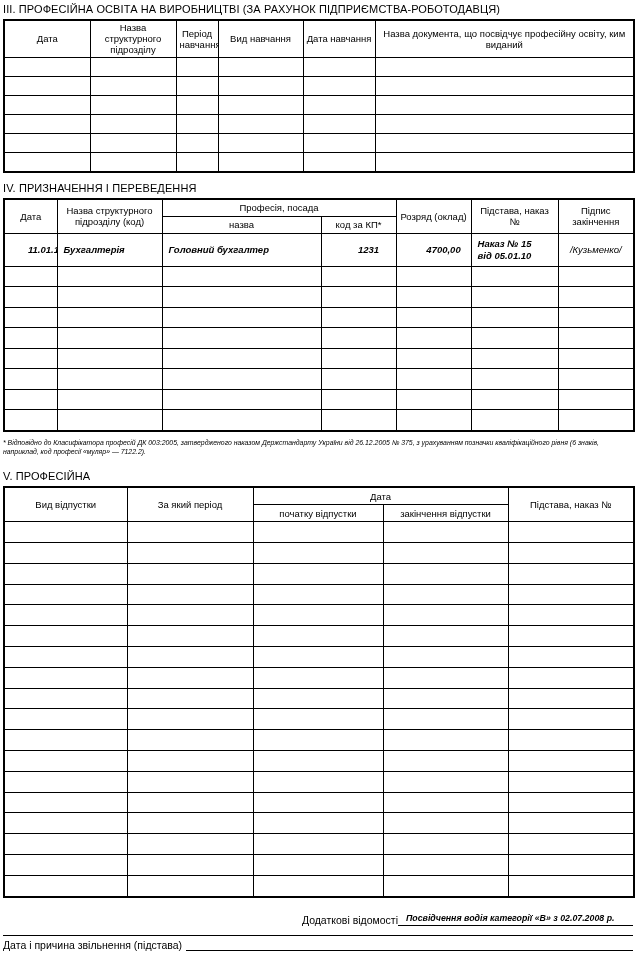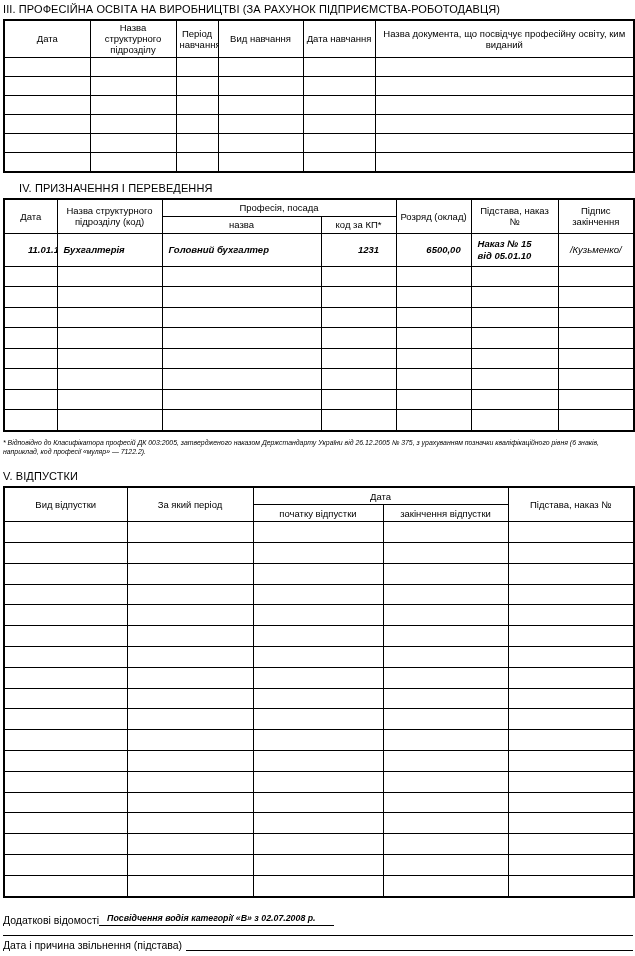--- a/index.html
+++ b/index.html
@@ -1,41 +1,41 @@
 <!DOCTYPE html>
 <html><head>
 <meta charset="utf-8">
 <style>
   html,body{margin:0;padding:0;background:#fff;color:#000;}
   body{width:635px;height:956px;font-family:"Liberation Sans",sans-serif;-webkit-font-smoothing:antialiased;}
   .page{padding:2px 2px 0 3px;width:630px;}
 
   h3.sec-title{font-size:11px;font-weight:normal;margin:0;letter-spacing:.1px;}
   #title3{margin:1px 0 4px 0;}
-  #title4{margin:9px 0 4px 16px;}
+  #title4{margin:9px 0 4px 0;}
   #title5{margin:14px 0 4px 0;}
 
   table{border-collapse:collapse;table-layout:fixed;width:630px;border:2px solid #000;}
   th,td{border:1px solid #000;font-size:9.5px;font-weight:normal;text-align:center;vertical-align:middle;padding:1px 3px;line-height:1.18;overflow:hidden;}
   #t3 thead th{height:30px;}
   #t3 td.empty{height:16px;}
   #t4 thead tr th{height:14px;}
   #t4 td.empty{height:17.5px;}
   #t5 thead tr th{height:14px;}
   #t5 td.empty{height:17.8px;}
 
   .bi{font-weight:bold;font-style:italic;padding-left:23px;}
   #t4 tbody.filled td{height:30px;font-size:9.5px;}
   .cell-left{text-align:left;padding-left:6px;}
   .sig-cell{font-style:italic;}
 
   .footnote{font-size:6.9px;font-style:italic;line-height:1.35;margin:6px 0 0 0;}
 
   .footer{margin-top:15px;font-size:10.5px;}
-  .f-row{display:flex;align-items:flex-end;margin-top:3px;}
+  .f-row{display:flex;align-items:flex-end;margin-top:3px;justify-content:flex-end;}
   .f-label{white-space:nowrap;}
   .uline{border-bottom:1.6px solid #000;display:inline-block;height:12px;box-sizing:border-box;}
   .grow{flex:1 1 auto;}
   .add-val{width:235px;text-align:left;font-size:8.8px;padding-left:8px;height:13px;}
   .full-hr{border-bottom:1.6px solid #000;height:0;margin-top:9px;}
   .sig{display:inline-flex;flex-direction:column;}
   .sig .line{border-bottom:1.6px solid #000;height:11px;}
 </style>
 </head>
 <body>
@@ -140,21 +140,21 @@
         <th>назва</th>
         <th>код за КП*</th>
       </tr>
     </thead>
     <tbody class="filled">
       <tr>
         <td class="bi">11.01.10</td>
         <td class="bi cell-left">Бухгалтерія</td>
         <td class="bi cell-left">Головний бухгалтер</td>
         <td class="bi">1231</td>
-        <td class="bi">6500,00</td>
+        <td class="bi">4700,00</td>
         <td class="bi cell-left">
           <div>Наказ № 15</div>
           <div>від 05.01.10</div>
         </td>
         <td class="sig-cell">/Кузьменко/</td>
       </tr>
     </tbody>
     <tbody>
         <tr>
           <td class="empty"></td>
@@ -226,21 +226,21 @@
           <td class="empty"></td>
           <td class="empty"></td>
           <td class="empty"></td>
           <td class="empty"></td>
         </tr>
       </tbody>
   </table>
 
   <p class="footnote">* Відповідно до Класифікатора професій ДК 003:2005, затвердженого наказом Держстандарту України від 26.12.2005 № 375, з урахуванням позначки кваліфікаційного рівня (6 знаків, наприклад, код професії «муляр» — 7122.2).</p>
 
-  <h3 class="sec-title" id="title5">V. ВІДПУСТКИ</h3>
+  <h3 class="sec-title" id="title5">V. ПРОФЕСІЙНА</h3>
 
   <table id="t5">
     <colgroup>
       <col style="width:123px">
         <col style="width:126px">
         <col style="width:130px">
       <col style="width:125px">
         <col style="width:126px">
     </colgroup>
     <thead>

